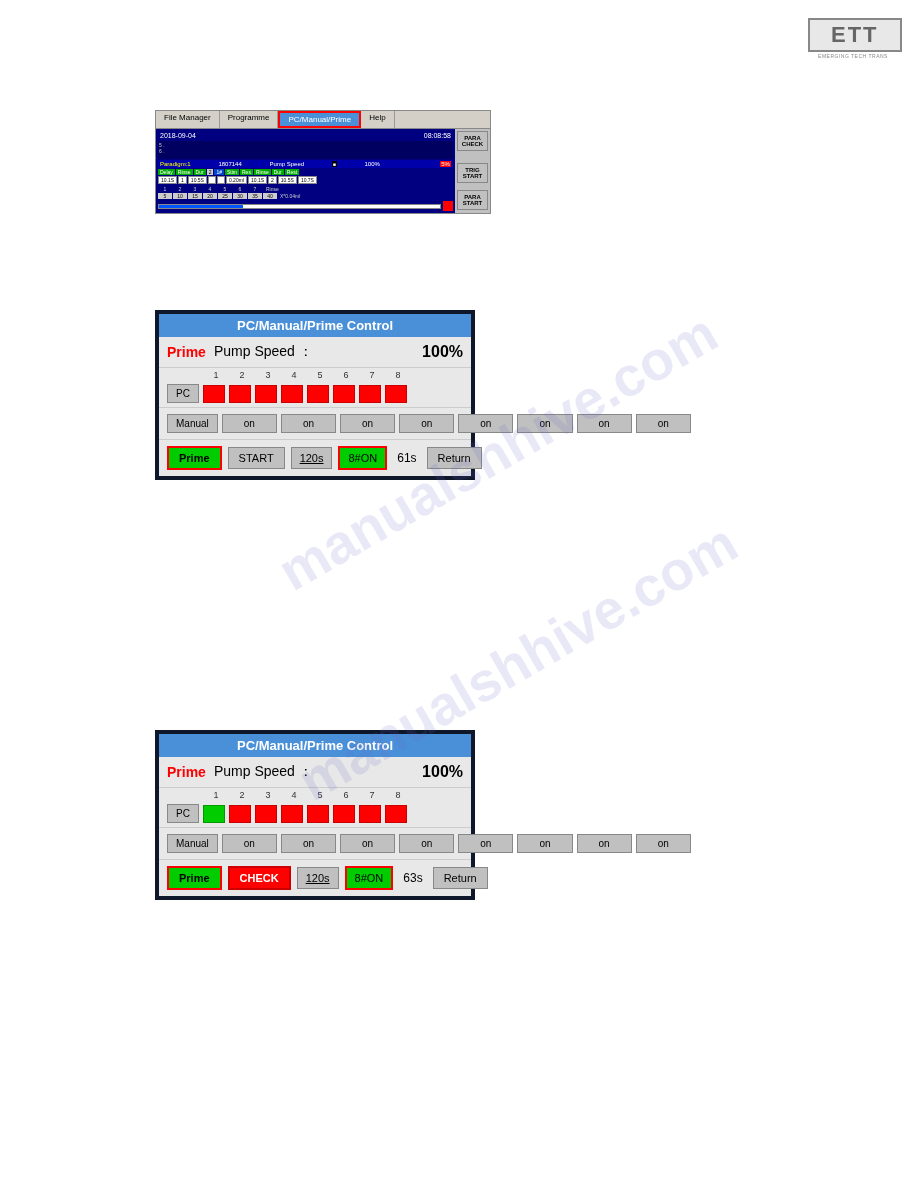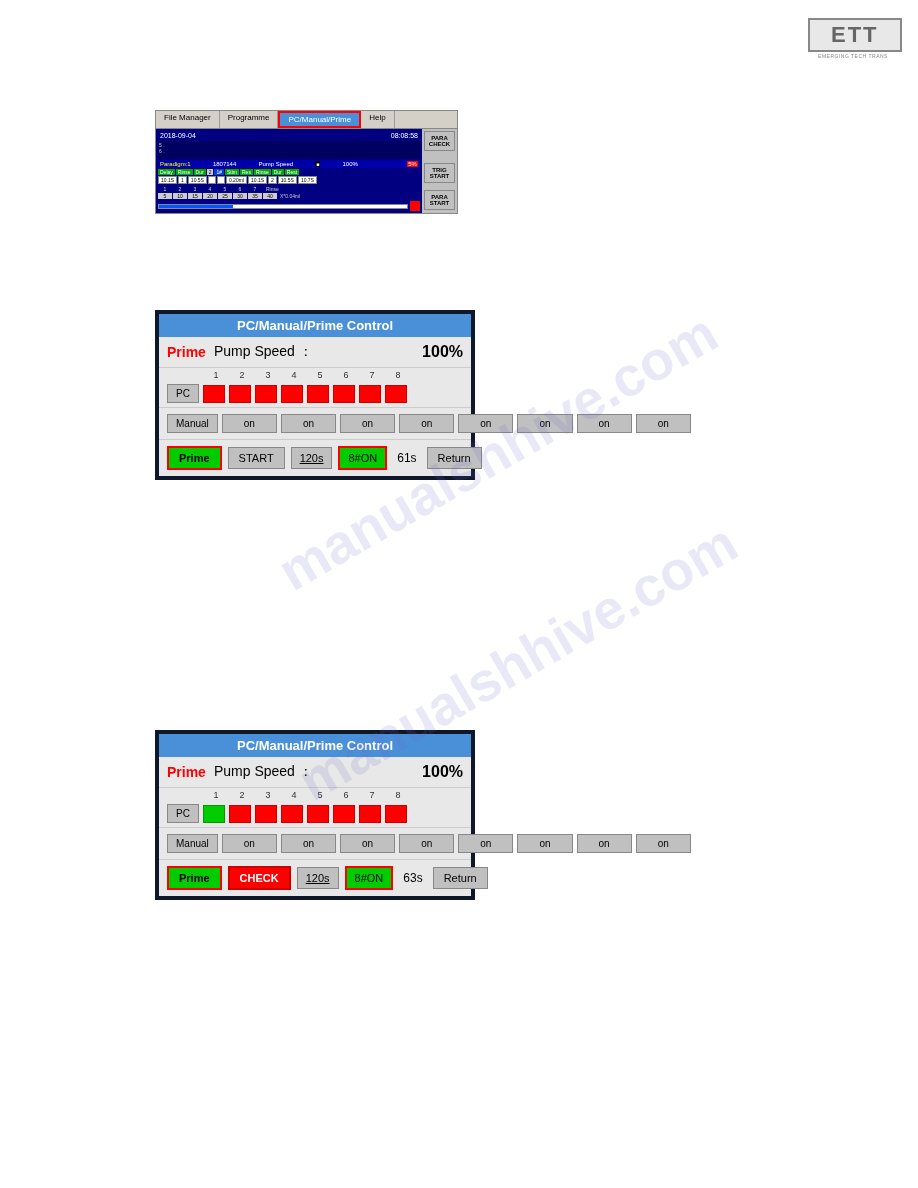--- a/index.html
+++ b/index.html
@@ -39,21 +39,21 @@
       text-align: center;
       letter-spacing: 0.5px;
       margin-top: 1px;
     }
 
     
     .small-screenshot {
       position: absolute;
       top: 110px;
       left: 155px;
-      width: 303px;
+      width: 336px;
       background: #f0f0f0;
       border: 1px solid #888;
     }
 
     .menu-bar {
       display: flex;
       background: #d4d0c8;
       border-bottom: 1px solid #888;
     }
     .menu-item {

